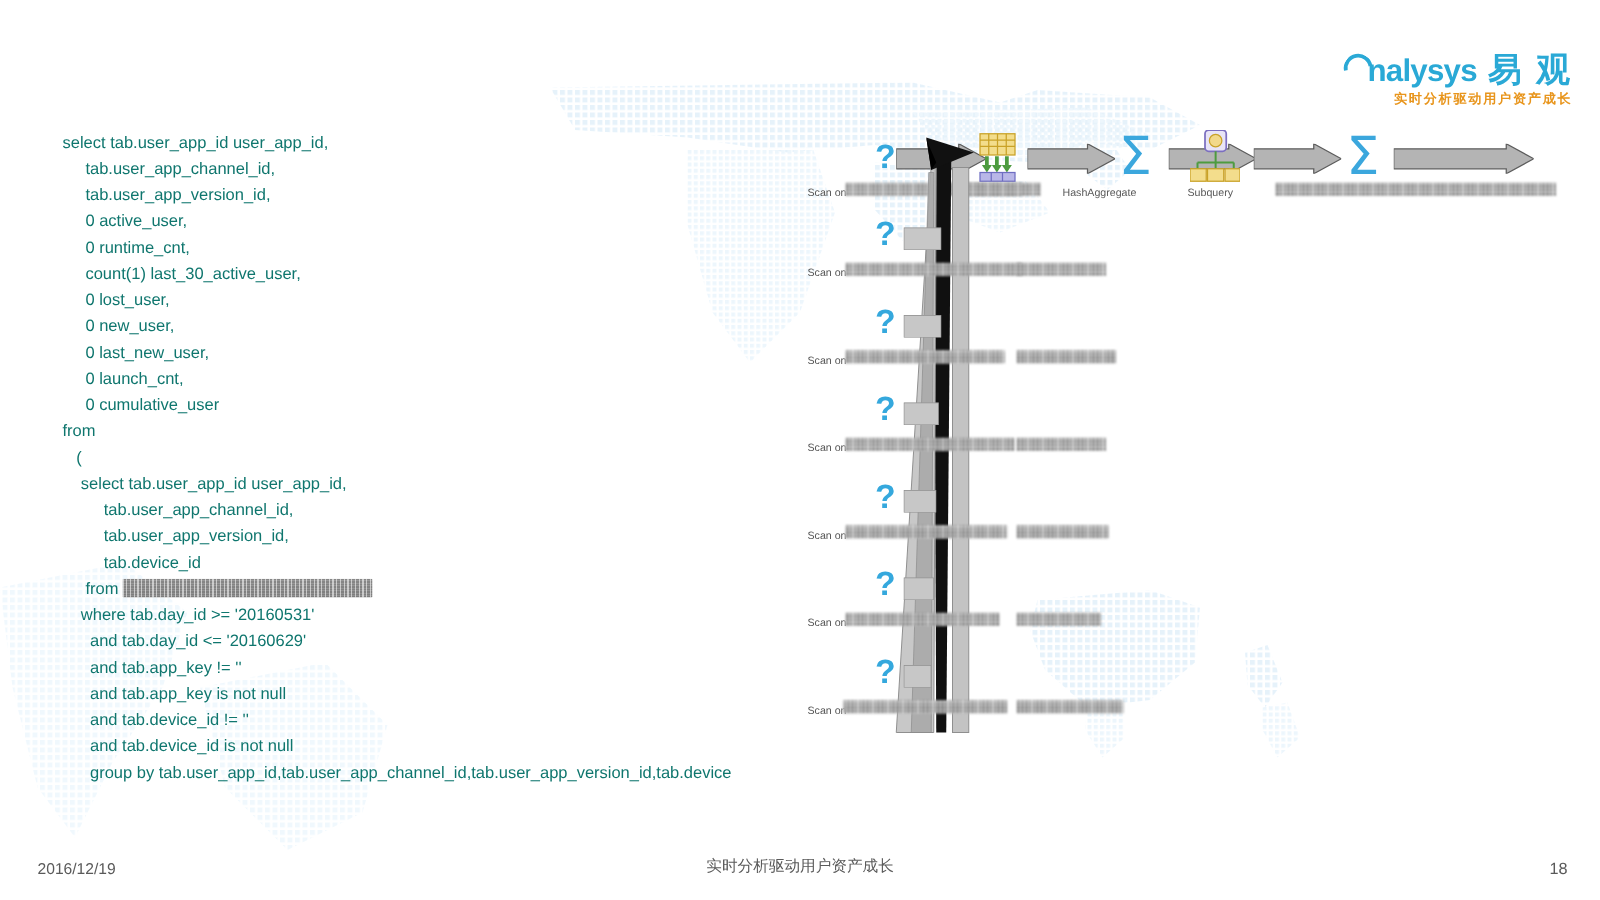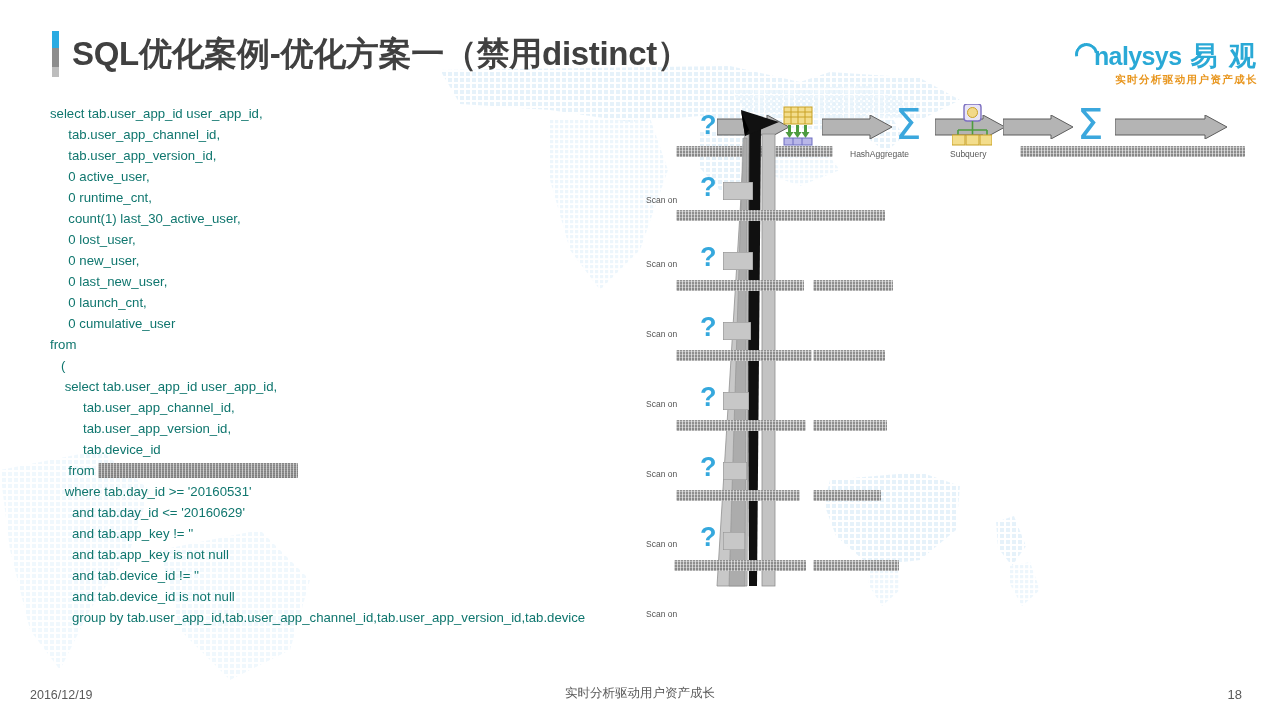--- a/index.html
+++ b/index.html
@@ -48,30 +48,30 @@
   .node-label{position:absolute;font-size:8.5px;color:#585858;white-space:nowrap;
       font-family:"Liberation Sans",sans-serif;text-align:right;}
   .qmark{position:absolute;color:#35a8dd;font-weight:bold;font-size:27px;line-height:1;
       font-family:"Liberation Sans","DejaVu Sans",sans-serif;}
   .blurtext{position:absolute;height:11px;border-radius:1px;
      background:
        repeating-linear-gradient(90deg, rgba(255,255,255,.6) 0 1px, rgba(255,255,255,0) 1px 3px),
        repeating-linear-gradient(0deg, rgba(255,255,255,.35) 0 1px, rgba(0,0,0,0) 1px 3px),
        linear-gradient(#8f8f8f,#7f7f7f);
      filter:blur(.75px);opacity:.95;}
-  .scanon{position:absolute;font-size:8.5px;color:#555;font-family:"Liberation Sans",sans-serif;white-space:nowrap;margin-top:46px;}
+  .scanon{position:absolute;font-size:8.5px;color:#555;font-family:"Liberation Sans",sans-serif;white-space:nowrap;}
 
   
   .arrow{position:absolute;}
   .arrow svg{display:block;}
 
   
   .footer-date{position:absolute;left:30px;bottom:18px;font-size:12.5px;color:#5a5a5a;}
   .footer-center{position:absolute;left:0;right:0;bottom:18px;text-align:center;font-size:12.5px;color:#5a5a5a;}
-  .footer-page{position:absolute;right:38px;bottom:18px;font-size:13px;color:#5a5a5a;}
+  .footer-page{position:absolute;right:26px;bottom:18px;font-size:13px;color:#5a5a5a;}
 </style>
 </head>
 <body>
 
 <div id="slide">
 
   <div class="wm" style="left:400px;top:60px;width:880px;height:650px;">
     <svg width="880" height="650" viewBox="0 0 880 650">
       <defs>
         <pattern id="dots" width="6" height="6" patternUnits="userSpaceOnUse">
@@ -106,24 +106,20 @@
       <defs>
         <pattern id="dots3" width="6" height="6" patternUnits="userSpaceOnUse">
           <rect x="0" y="0" width="4" height="4" fill="#dceefb"></rect>
         </pattern>
       </defs>
       <path fill="url(#dots3)" d="M40,40 L140,20 L190,60 L170,120 L130,180 L100,240 L70,200 L50,120 Z"></path>
       <path fill="url(#dots3)" d="M200,120 L300,100 L350,150 L330,220 L270,250 L220,200 Z"></path>
     </svg>
   </div>
 
-  <div class="title-row">
-    <div class="title-bar"></div>
-    <div class="title-text">SQL优化案例-优化方案一（禁用distinct）</div>
-  </div>
 
   <div class="logo">
     <div class="logo-main">
       <span class="logo-swoosh"></span>
       <span class="logo-en">nalysys</span>
       <span class="logo-cn">易 观</span>
     </div>
     <div class="logo-tag">实时分析驱动用户资产成长</div>
   </div>
 

